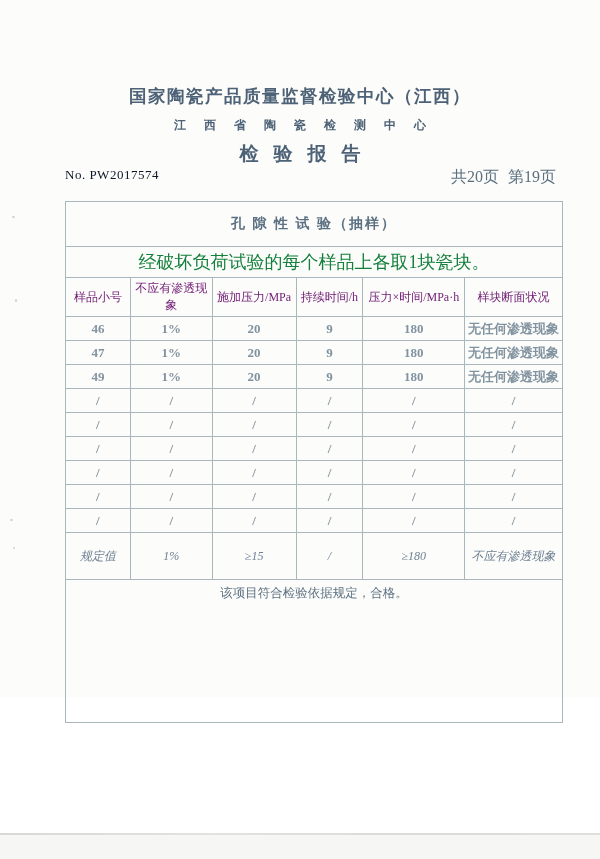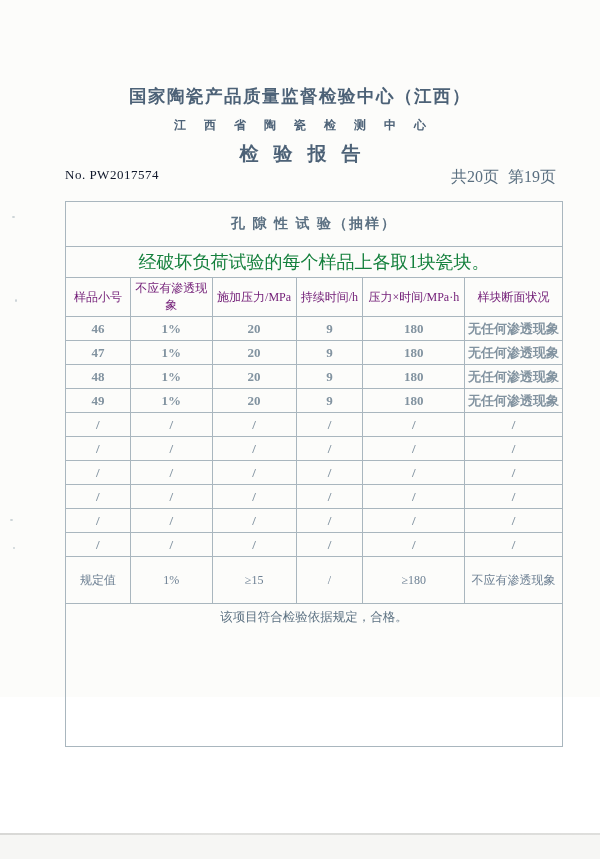--- a/index.html
+++ b/index.html
@@ -30,21 +30,21 @@
   }
   tr.r-title{height:45px;}
   tr.r-title td{font-size:14px;letter-spacing:2px;color:#5b7082;font-weight:bold;}
   tr.r-sub{height:31px;}
   tr.r-sub td{font-size:18px;color:#15803d;}
   tr.r-head{height:39px;}
   tr.r-head th{font-size:12px;color:#701a75;}
   tr.r-data{height:24px;}
   tr.r-data td{font-size:13px;color:#8293a0;font-weight:bold;}
   tr.r-spec{height:47px;}
-  tr.r-spec td{font-size:12px;color:#6e8194;}
+  tr.r-spec td{font-size:12px;color:#6e8194;font-style:italic;}
   tr.r-note{height:143px;}
   tr.r-note td{text-align:center;vertical-align:top;padding:5px 7px;font-size:12.5px;color:#5d7283;}
   
   .speck{position:absolute;background:#8fa0ab;opacity:.45;border-radius:50%;}
   .sp1{left:12px;top:216px;width:3px;height:2px;}
   .sp2{left:15px;top:299px;width:2px;height:3px;}
   .sp3{left:10px;top:519px;width:3px;height:2px;}
   .sp4{left:13px;top:547px;width:2px;height:2px;}
   .edge-line{position:absolute;left:0;top:833px;width:100%;height:2px;
     background:linear-gradient(90deg,#cbcbc8 0%,#d8d8d5 35%,#cecfcc 70%,#d4d4d1 100%);opacity:.75;}
@@ -93,28 +93,20 @@
     <tr class="r-data">
       <td>46</td>
       <td>1%</td>
       <td>20</td>
       <td>9</td>
       <td>180</td>
       <td>无任何渗透现象</td>
     </tr>
     <tr class="r-data">
       <td>47</td>
-      <td>1%</td>
-      <td>20</td>
-      <td>9</td>
-      <td>180</td>
-      <td>无任何渗透现象</td>
-    </tr>
-    <tr class="r-data">
-      <td>48</td>
       <td>1%</td>
       <td>20</td>
       <td>9</td>
       <td>180</td>
       <td>无任何渗透现象</td>
     </tr>
     <tr class="r-data">
       <td>49</td>
       <td>1%</td>
       <td>20</td>

